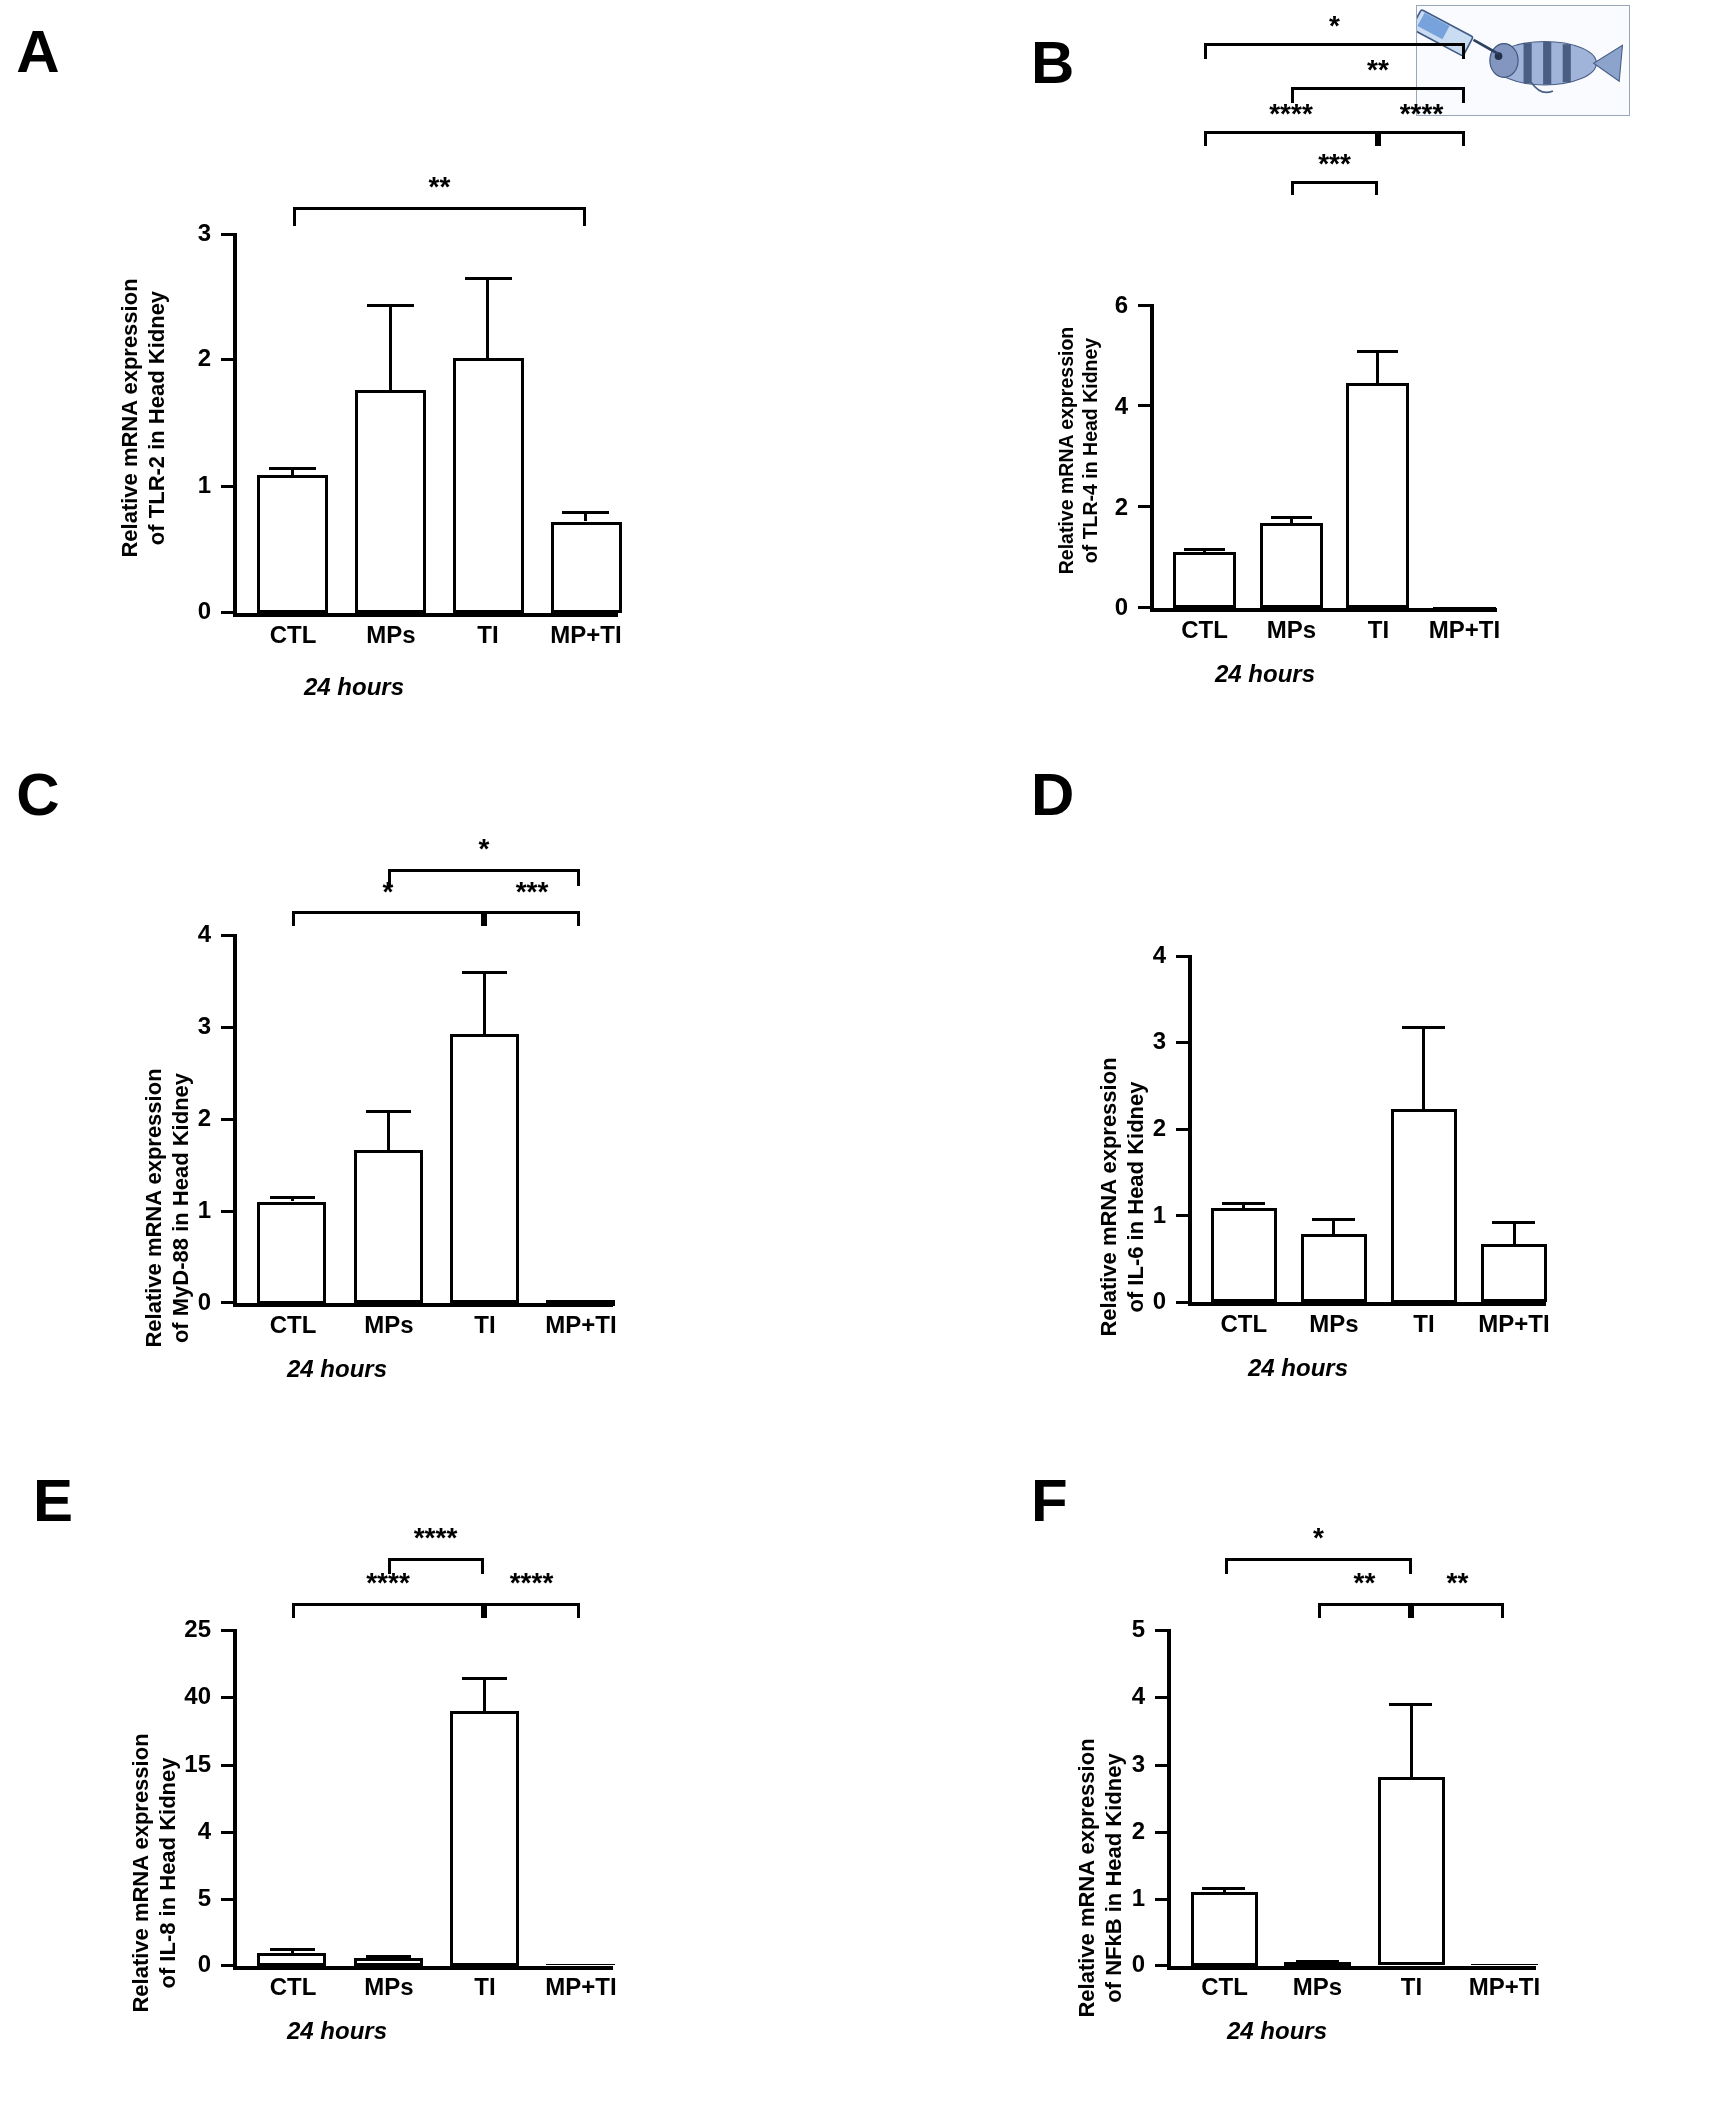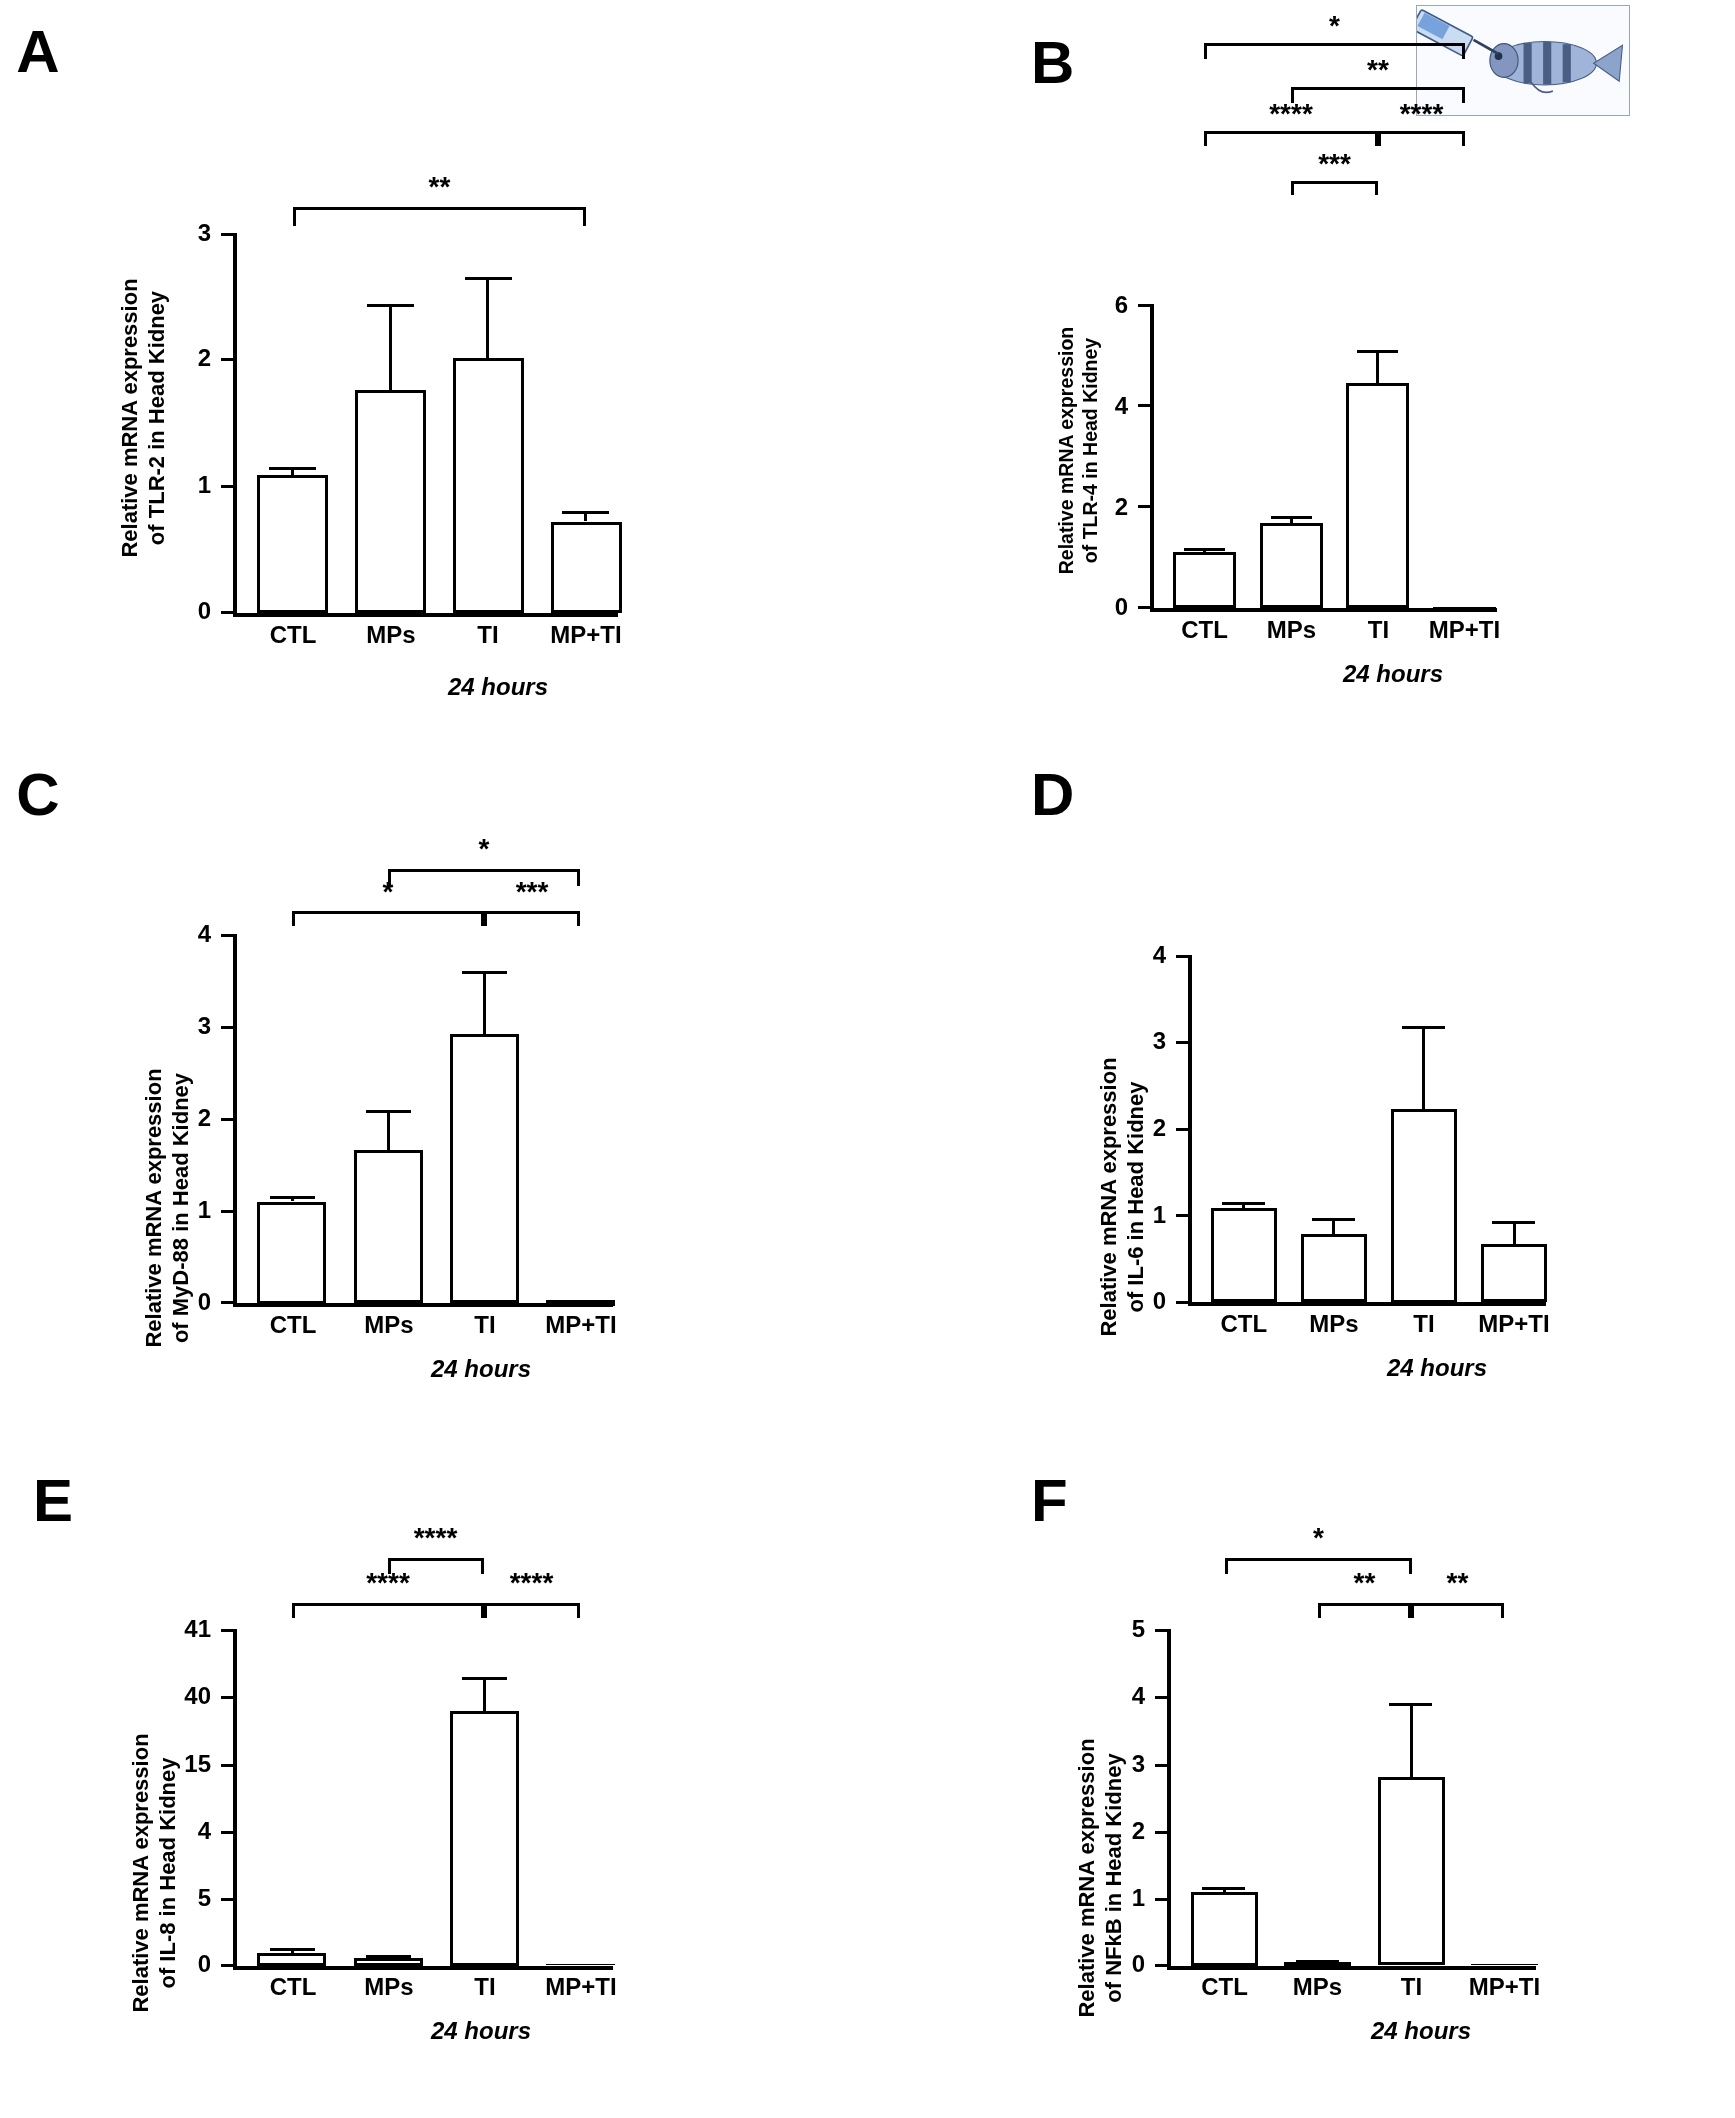--- a/index.html
+++ b/index.html
@@ -24,21 +24,21 @@
   }
   .plot{position:absolute;}
   .axis-y{position:absolute;left:0;top:0;width:3.8px;background:#000;}
   .axis-x{position:absolute;left:0;height:3.8px;background:#000;}
   .tick{position:absolute;width:13px;height:3.3px;background:#000;}
   .ticklabel{position:absolute;font-size:24px;font-weight:bold;text-align:right;line-height:1;}
   .bar{position:absolute;border:3.3px solid #000;background:#fff;box-sizing:border-box;}
   .errbar{position:absolute;width:3.3px;background:#000;}
   .errcap{position:absolute;height:3.3px;background:#000;}
   .catlabel{position:absolute;font-size:24px;font-weight:bold;text-align:center;line-height:1;}
-  .xtitle{position:absolute;font-size:24px;font-weight:bold;font-style:italic;text-align:right;}
+  .xtitle{position:absolute;font-size:24px;font-weight:bold;font-style:italic;text-align:left;}
 
   
   .sig{position:absolute;}
   .sig .hbar{position:absolute;height:3.3px;background:#000;left:0;top:0;}
   .sig .lleg{position:absolute;width:3.3px;background:#000;left:0;top:0;}
   .sig .rleg{position:absolute;width:3.3px;background:#000;right:0;top:0;}
   .sig .star{position:absolute;font-size:28px;font-weight:bold;line-height:1;text-align:center;white-space:nowrap;}
 
   .fishimg{position:absolute;border:1.1px solid #9aa7bb;background:#f7f9fc;overflow:hidden;}
 </style>
@@ -328,21 +328,21 @@
         <div class="axis-y" style="height:340px;"></div>
         <div class="axis-x" style="top:337px;width:380px;"></div>
 
         <div class="tick" style="left:-12px;top:0px;"></div>
         <div class="tick" style="left:-12px;top:67px;"></div>
         <div class="tick" style="left:-12px;top:135px;"></div>
         <div class="tick" style="left:-12px;top:202px;"></div>
         <div class="tick" style="left:-12px;top:269px;"></div>
         <div class="tick" style="left:-12px;top:335px;"></div>
 
-        <div class="ticklabel" style="left:-71px;top:-12px;width:49px;">41</div>
+        <div class="ticklabel" style="left:-71px;top:-12px;width:49px;">25</div>
         <div class="ticklabel" style="left:-71px;top:55px;width:49px;">40</div>
         <div class="ticklabel" style="left:-71px;top:123px;width:49px;">15</div>
         <div class="ticklabel" style="left:-71px;top:190px;width:49px;">4</div>
         <div class="ticklabel" style="left:-71px;top:257px;width:49px;">5</div>
         <div class="ticklabel" style="left:-71px;top:323px;width:49px;">0</div>
 
         <div class="bar" style="left:24.4px;top:324px;width:69px;height:13px;"></div>
         <div class="bar" style="left:121px;top:329px;width:69px;height:7.6px;"></div>
         <div class="bar" style="left:217px;top:82px;width:69px;height:255px;"></div>
         <div class="bar" style="left:313px;top:335px;width:69px;height:1.1px;border-width:0;background:#000;"></div>

